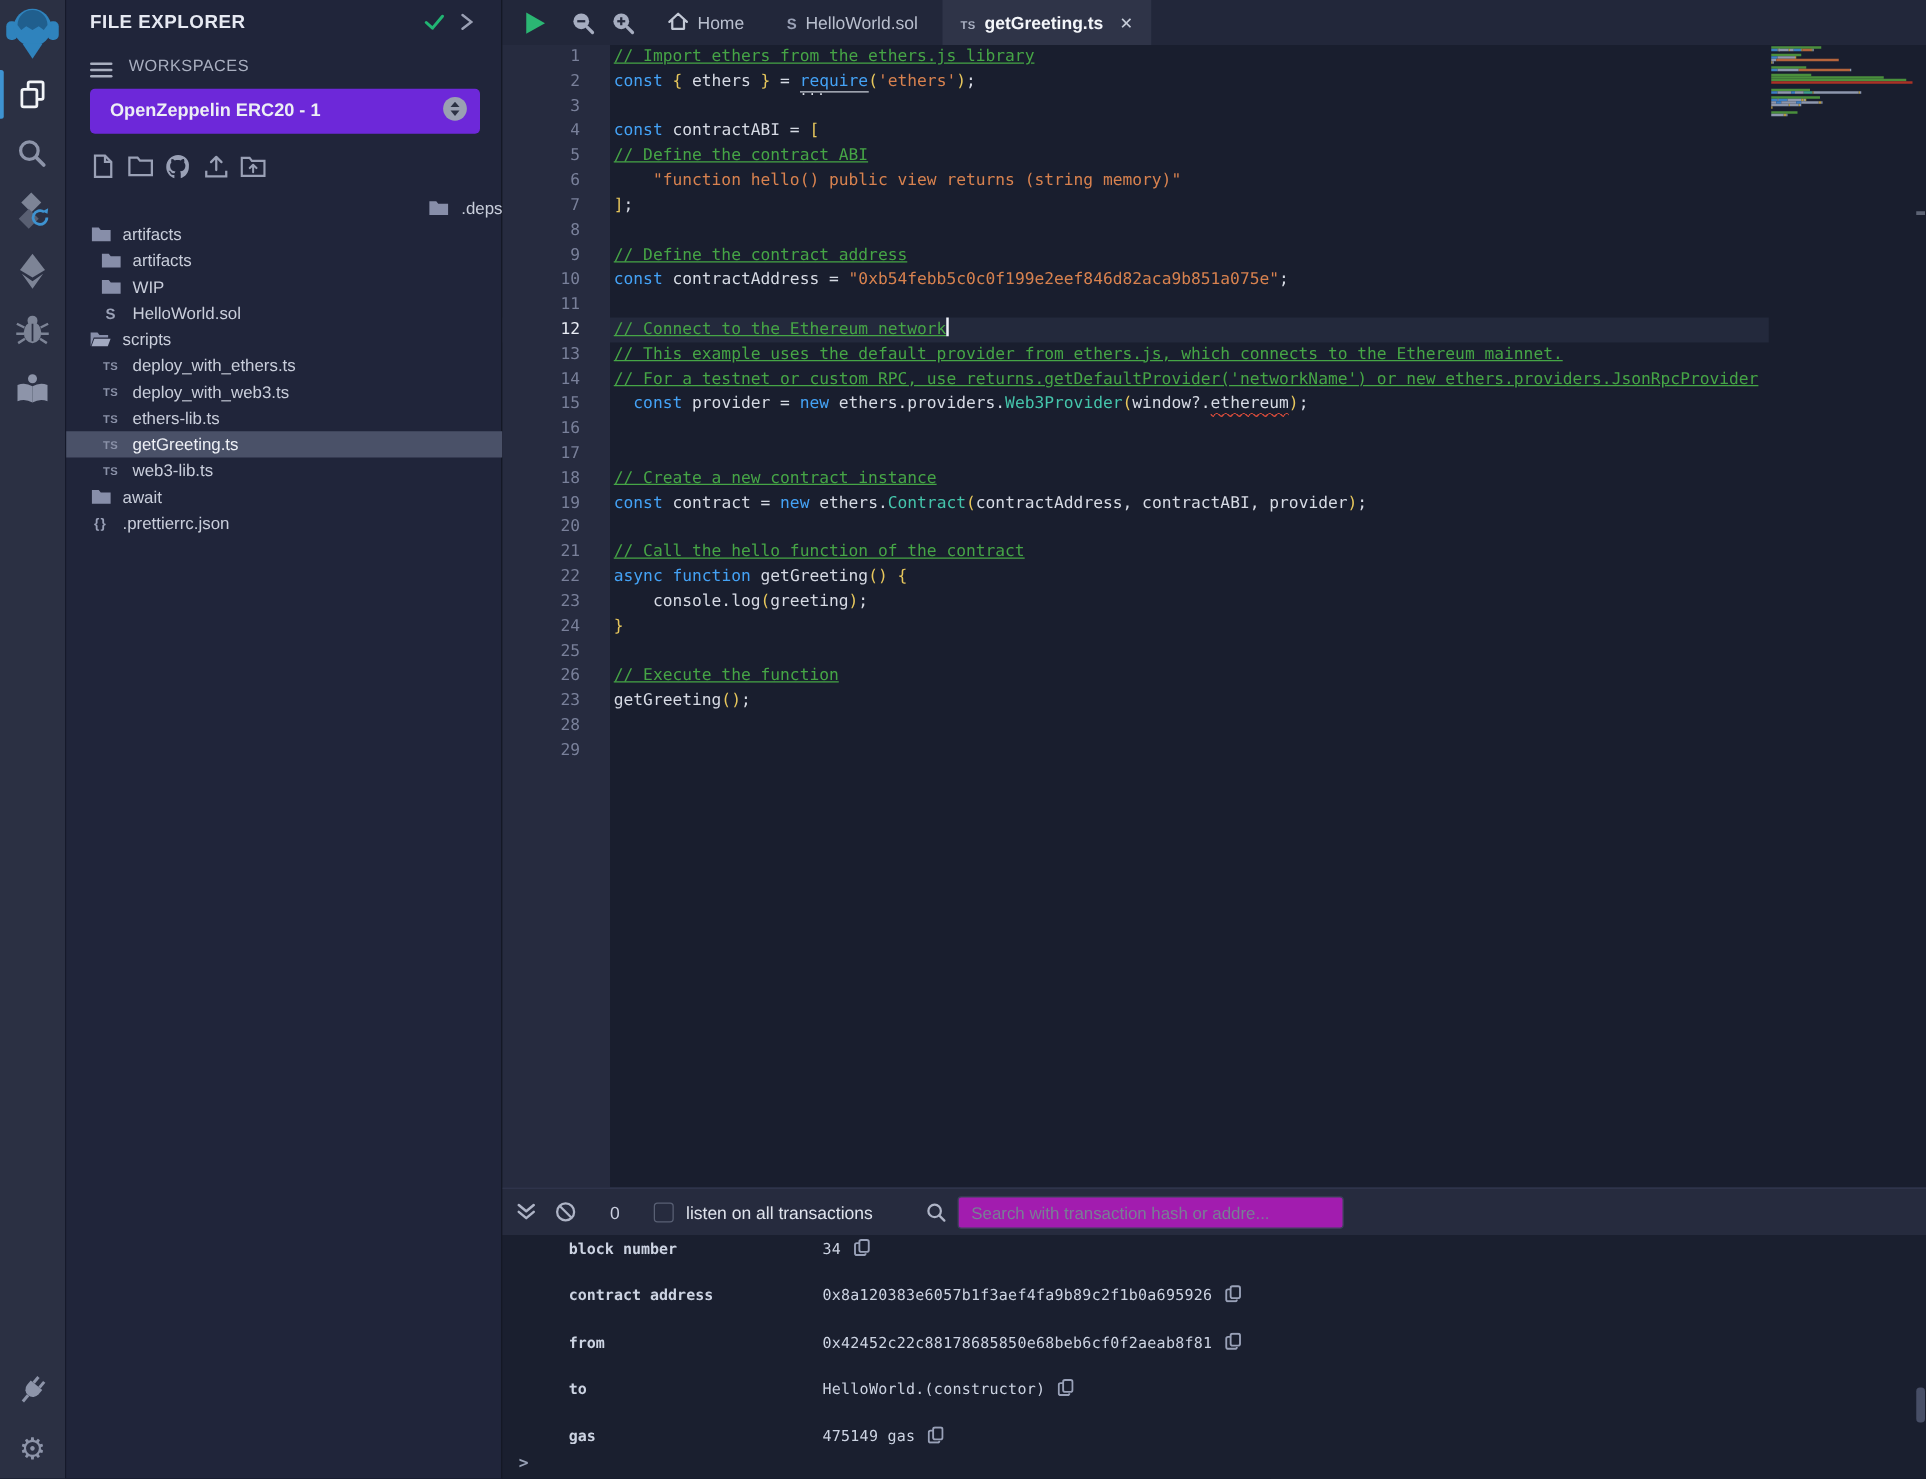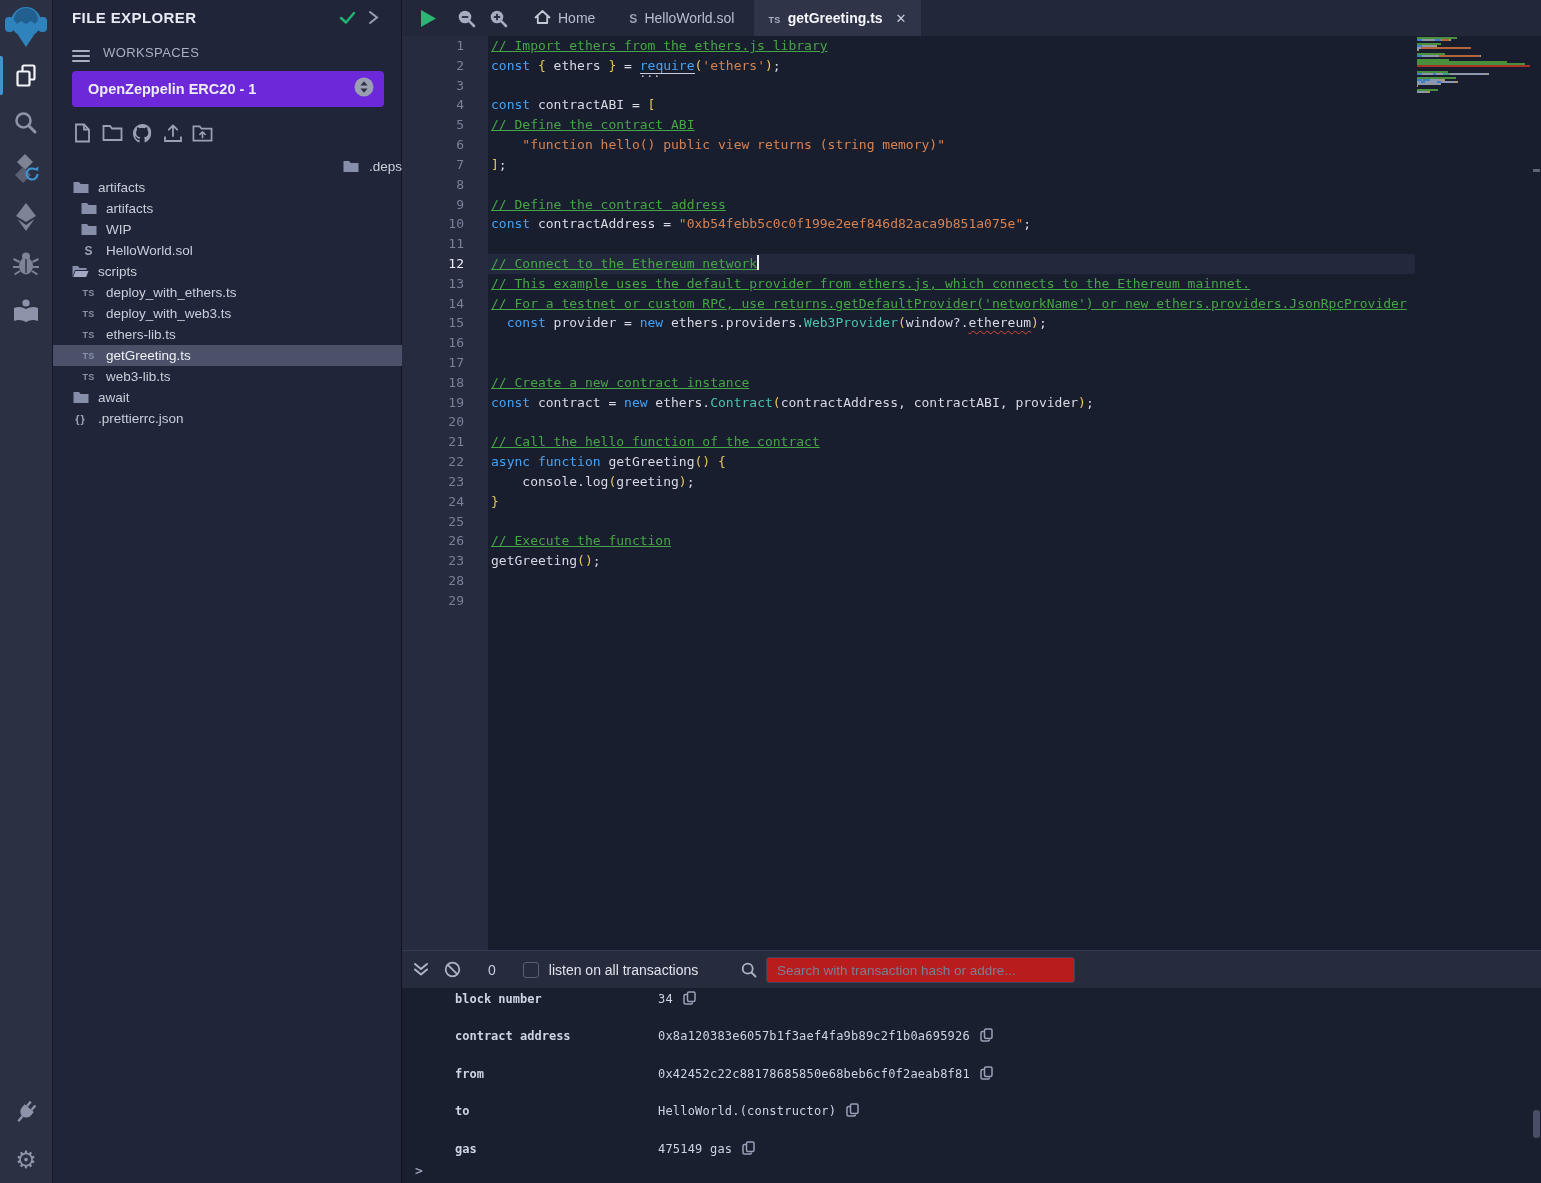--- a/index.html
+++ b/index.html
@@ -62,21 +62,21 @@
   .rulermark { position:absolute; left:1131px; top:169px; width:7px; height:3px; background:#5c6374; }
 
   
   .terminal { position:absolute; left:402px; top:950px; width:1139px; height:233px; background:#1a1f2f; }
   .t-toolbar { position:relative; height:38px; background:#262b3e; border-top:1px solid #333950; display:flex; align-items:center; padding-left:11px; }
   .t-tbtn { display:flex; align-items:center; cursor:pointer; }
   .t-count { margin-left:27px; font-size:14px; color:#c9cede; }
   .cb { width:16px; height:16px; border:1.5px solid #596074; border-radius:3px; margin-left:27px; cursor:pointer; }
   .t-listen { margin-left:10px; font-size:14px; color:#dfe3ec; }
   .t-search-ic { position:absolute; left:339px; top:11px; }
-  .t-input { position:absolute; left:364px; top:6px; width:309px; height:26px; background:#b91c1c; border:1px solid #3c425a; border-radius:3px; color:#e0e4ee; font-size:13.5px; padding:0 10px; font-family:"Liberation Sans", sans-serif; }
+  .t-input { position:absolute; left:364px; top:6px; width:309px; height:26px; background:#a21caf; border:1px solid #3c425a; border-radius:3px; color:#e0e4ee; font-size:13.5px; padding:0 10px; font-family:"Liberation Sans", sans-serif; }
   .t-input::placeholder { color:#787f95; }
   .t-body { position:relative; height:195px; overflow:hidden; }
   .trowt { display:flex; align-items:flex-start; height:37.4px; padding-top:4px; font:12px "DejaVu Sans Mono", monospace; color:#ccd3e2; }
   .tkey { width:203px; margin-left:53px; font-weight:700; flex:none; }
   .tval { letter-spacing:.2px; }
   .copybtn { margin-left:10px; margin-top:-1px; cursor:pointer; display:inline-flex; }
   .prompt { position:absolute; left:13px; bottom:5px; font:700 13px "DejaVu Sans Mono", monospace; color:#98a1b6; }
   .t-scroll { position:absolute; right:1px; top:122px; width:7px; height:28px; background:#474e66; border-radius:3px; cursor:pointer; }
 </style>
 </head>

